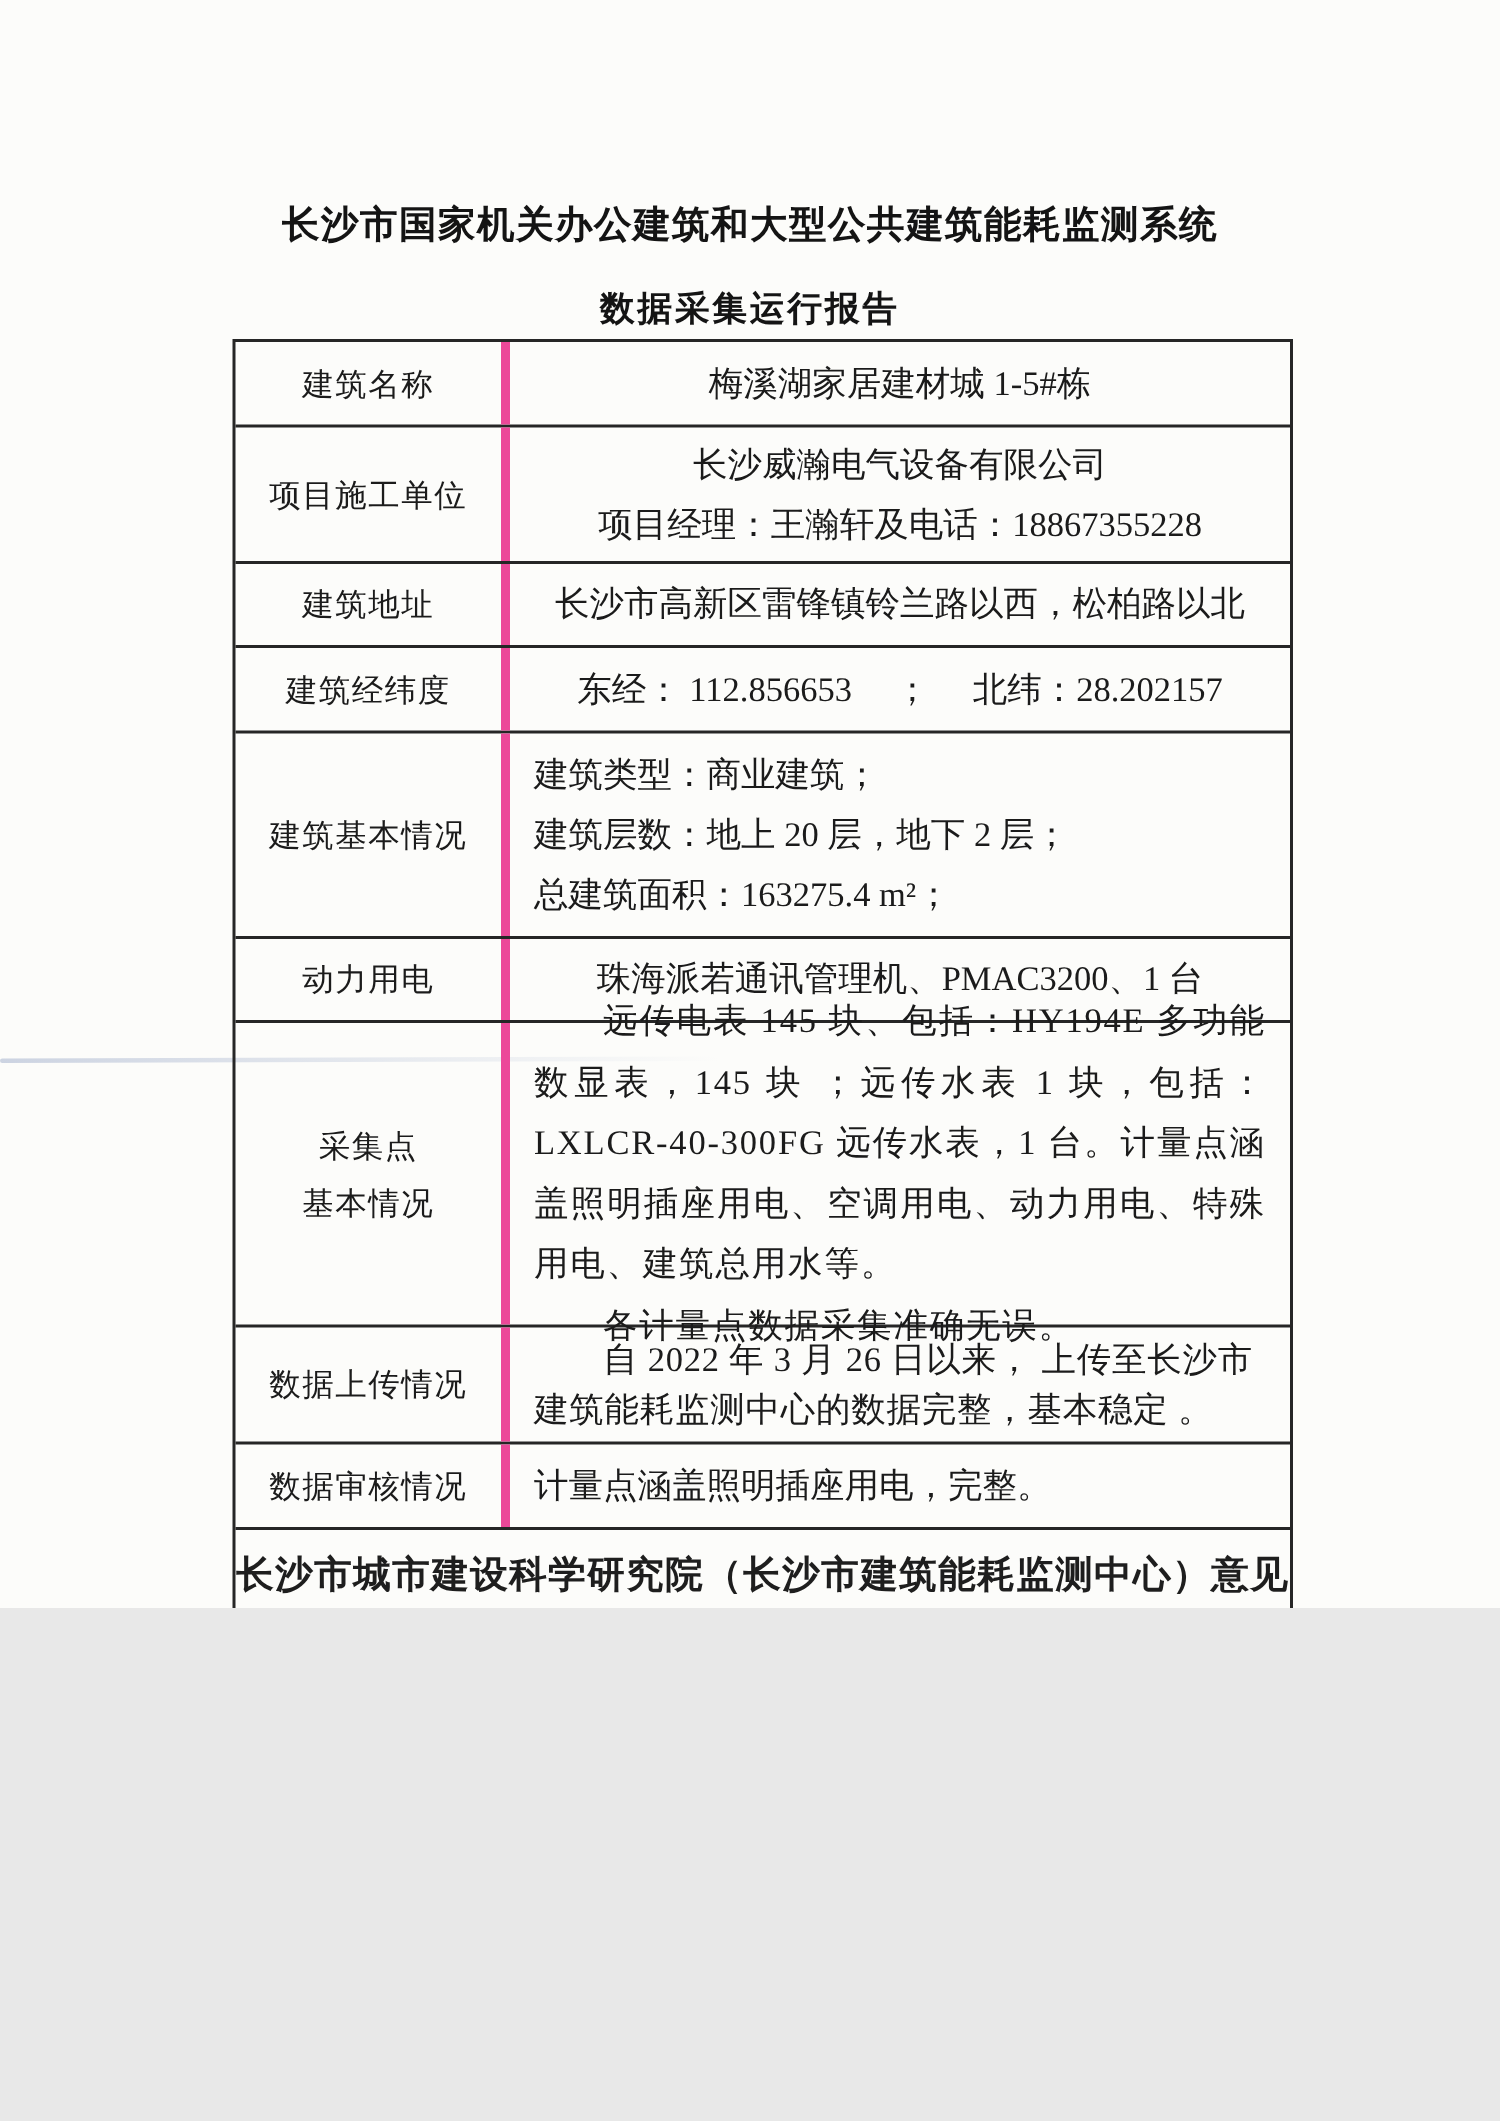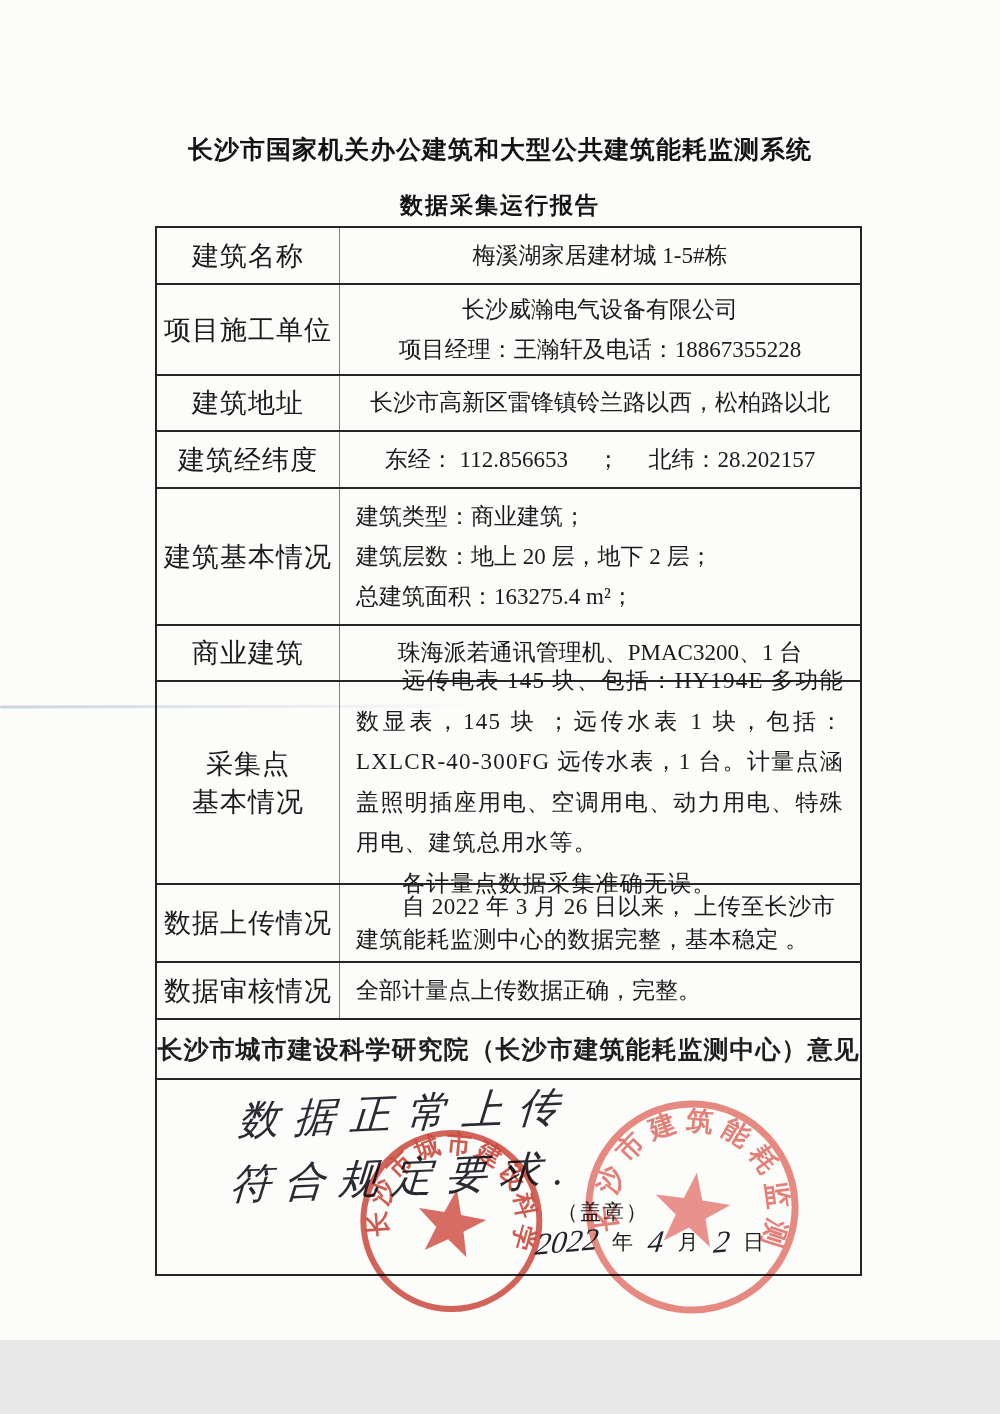--- a/index.html
+++ b/index.html
@@ -1,19 +1,19 @@
 <!DOCTYPE html>
 <html><head>
 <meta charset="utf-8">
 <style>
   * { margin:0; padding:0; box-sizing:border-box; }
   html,body { background:#e8e8e8; }
   body { font-family:"Liberation Serif","DejaVu Serif",serif; color:#1e1e1e; }
   .sheet {
-    position:relative; width:1000px; height:1340px;
+    position:relative; width:1000px; height:1072px;
     background:#fcfcfa; overflow:hidden; margin:0 auto;
   }
   
   .crease {
     position:absolute; left:0; top:705px; width:480px; height:3px;
     background:linear-gradient(to right, rgba(165,178,205,0.55), rgba(165,178,205,0.22) 60%, rgba(165,178,205,0));
     border-radius:2px; transform:rotate(-0.15deg);
   }
   .doc-title {
     position:absolute; top:133px; left:0; width:1000px;
@@ -25,23 +25,23 @@
     text-align:center; font-size:23px; font-weight:bold; letter-spacing:2px;
     color:#141414;
   }
   .report-table {
     position:absolute; left:155px; top:226px; width:707px;
     border:2px solid #262626;
   }
   .trow { display:flex; border-bottom:2px solid #262626; background:transparent; }
   .trow:last-child { border-bottom:none; }
   .cell-label {
-    width:183px; flex:0 0 183px; border-right:1px solid #ec4899;
+    width:183px; flex:0 0 183px; border-right:6px solid #ec4899;
     display:flex; flex-direction:column; align-items:center; justify-content:center;
-    font-size:27px; letter-spacing:1px; text-align:center; line-height:38px;
+    font-size:21px; letter-spacing:1px; text-align:center; line-height:38px;
     color:#1b1b1b;
   }
   .cell-content {
     flex:1 1 auto; display:flex; flex-direction:column; justify-content:center;
     font-size:23px; padding:4px 16px; color:#1b1b1b;
   }
   .line { text-align:center; line-height:40px; }
   .line-left { text-align:left; line-height:40px; }
   .para { text-indent:2em; line-height:40.5px; letter-spacing:1.2px; text-align:justify;font-family:Liberation Serif, serif; }
   .para-tight { text-indent:2em; line-height:33px; letter-spacing:0.5px; text-align:left; }
@@ -124,21 +124,21 @@
     <div class="trow" style="height:137px">
       <div class="cell-label">建筑基本情况</div>
       <div class="cell-content">
         <div class="line-left">建筑类型：商业建筑；</div>
         <div class="line-left">建筑层数：地上 20 层，地下 2 层；</div>
         <div class="line-left">总建筑面积：163275.4 m²；</div>
       </div>
     </div>
 
     <div class="trow" style="height:56px">
-      <div class="cell-label">商业建筑</div>
+      <div class="cell-label">动力用电</div>
       <div class="cell-content">
         <div class="line">珠海派若通讯管理机、PMAC3200、1 台</div>
       </div>
     </div>
 
     <div class="trow" style="height:203px">
       <div class="cell-label">
         <div>采集点</div>
         <div>基本情况</div>
       </div>
@@ -151,21 +151,21 @@
     <div class="trow" style="height:78px">
       <div class="cell-label">数据上传情况</div>
       <div class="cell-content">
         <div class="para-tight">自 2022 年 3 月 26 日以来， 上传至长沙市建筑能耗监测中心的数据完整，基本稳定 。</div>
       </div>
     </div>
 
     <div class="trow" style="height:57px">
       <div class="cell-label">数据审核情况</div>
       <div class="cell-content">
-        <div class="line-left">全部计量点上传数据正确，完整。</div>
+        <div class="line-left">计量点涵盖照明插座用电，完整。</div>
       </div>
     </div>
 
     <div class="trow" style="height:60px">
       <div class="opinion-cell">长沙市城市建设科学研究院（长沙市建筑能耗监测中心）意见</div>
     </div>
 
     <div class="trow sig-row" style="height:194px"></div>
 
   </div>

